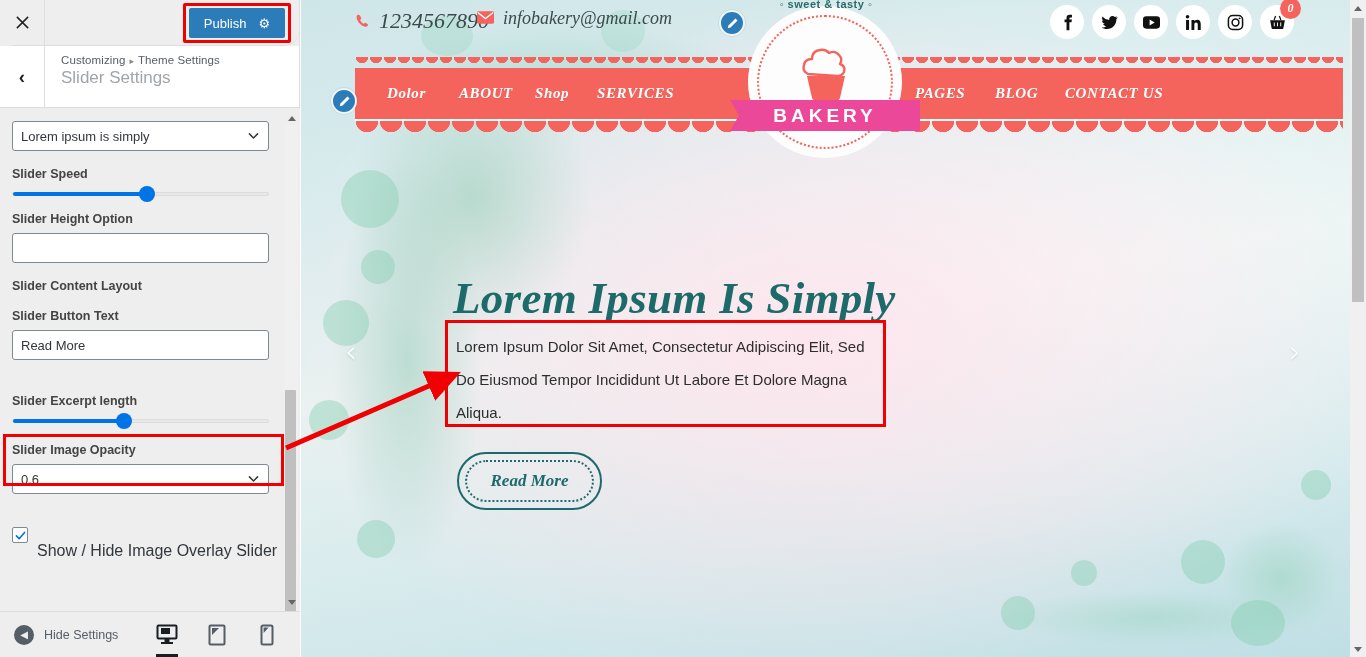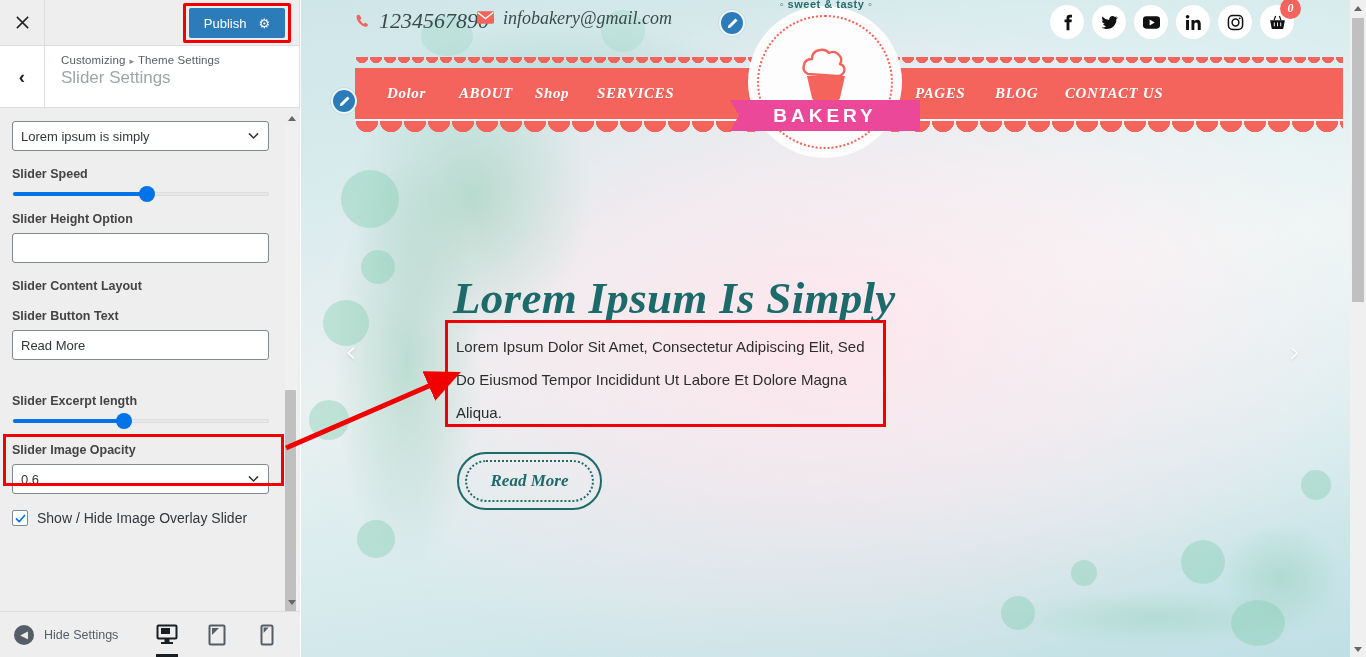--- a/index.html
+++ b/index.html
@@ -16,21 +16,21 @@
     position: absolute; left: 0; top: 0;
     width: 300px; height: 657px;
     background: #eeeeee;
     border-right: 1px solid #dddddd;
   }
   .cz-topbar {
     position: relative;
     height: 46px;
     background: #eeeeee;
     border-bottom: 1px solid #dddddd;
-    display: flex; align-items: center;
+    display: flex; align-items: center; border-radius: 15px;
   }
   .cz-close {
     width: 45px; height: 45px;
     display: flex; align-items: center; justify-content: center;
     border-right: 1px solid #dddddd;
     background: #eeeeee;
     cursor: pointer;
   }
   .cz-close svg { width: 15px; height: 15px; }
   .cz-publish-wrap {
@@ -125,21 +125,21 @@
   }
 
   .cz-checkbox-row { display: flex; align-items: center; gap: 9px; margin-top: 2px; }
   .cz-checkbox {
     width: 16px; height: 16px;
     border: 1px solid #7e8993; border-radius: 2px;
     background: #fff;
     display:flex; align-items:center; justify-content:center;
   }
   .cz-checkbox svg { width: 13px; height: 13px; }
-  .cz-checkbox-label { font-size: 14px; color: #32373c; }
+  .cz-checkbox-label { font-size: 16px; color: #32373c; margin-top: 32px; }
 
   
   .hl-excerpt {
     position: absolute; left: 3px; top: 434px;
     width: 281px; height: 52px;
     border: 3px solid #f00000;
     pointer-events: none;
   }
 
   

